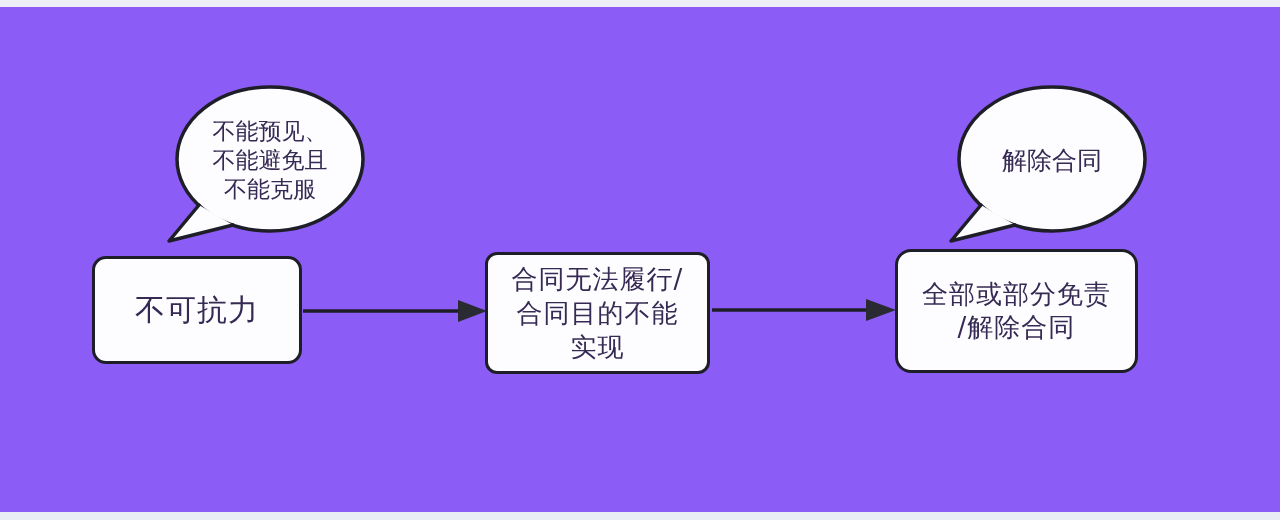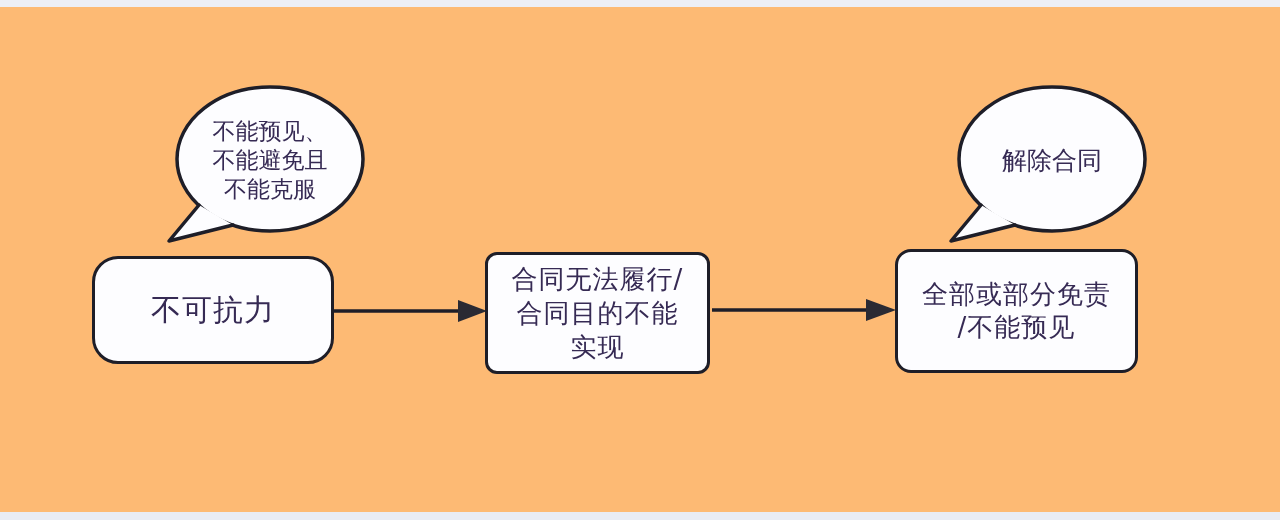--- a/index.html
+++ b/index.html
@@ -1,20 +1,20 @@
 <!DOCTYPE html>
 <html><head>
 <meta charset="utf-8">
 <style>
   html, body { margin: 0; padding: 0; background: #ffffff; }
   .stage {
     position: relative;
     width: 1280px;
     height: 520px;
-    background: #fdba74;
+    background: #8b5cf6;
     overflow: hidden;
     font-family: "DejaVu Sans", "Liberation Sans", sans-serif;
   }
   .edge-band-top {
     position: absolute; top: 0; left: 0; right: 0; height: 7px;
     background: #edeff6;
   }
   .edge-band-bottom {
     position: absolute; bottom: 0; left: 0; right: 0; height: 8px;
     background: #e9ecf4;
@@ -26,21 +26,21 @@
     border: 3.5px solid #1e1e28;
     background: #fdfdff;
     display: flex;
     align-items: center;
     justify-content: center;
     text-align: center;
     color: #362a54;
     white-space: pre-line;
     letter-spacing: 1px;
   }
-  .node-1 { left: 92px;  top: 256px; width: 242px; height: 108px; border-radius: 26px; font-size: 30px; }
+  .node-1 { left: 92px;  top: 256px; width: 210px; height: 108px; border-radius: 14px; font-size: 30px; }
   .node-2 { left: 485px; top: 252px; width: 225px; height: 122px; border-radius: 12px; font-size: 26px; line-height: 34px; }
   .node-3 { left: 895px; top: 249px; width: 243px; height: 124px; border-radius: 16px; font-size: 26px; line-height: 33px; }
   .bubble-text {
     position: absolute;
     text-align: center;
     color: #362a54;
     white-space: pre-line;
   }
   .bubble-text-1 { left: 170px; top: 117px; width: 200px; font-size: 23px; line-height: 29px; }
   .bubble-text-2 { left: 952px; top: 146px; width: 200px; font-size: 25px; line-height: 29px; }
@@ -87,15 +87,15 @@
   <div class="bubble-text bubble-text-1">不能预见、
 不能避免且
 不能克服</div>
   <div class="bubble-text bubble-text-2">解除合同</div>
 
   <div class="node node-1">不可抗力</div>
   <div class="node node-2">合同无法履行/
 合同目的不能
 实现</div>
   <div class="node node-3">全部或部分免责
-/不能预见</div>
+/解除合同</div>
 
 </div>
 
 </body></html>

